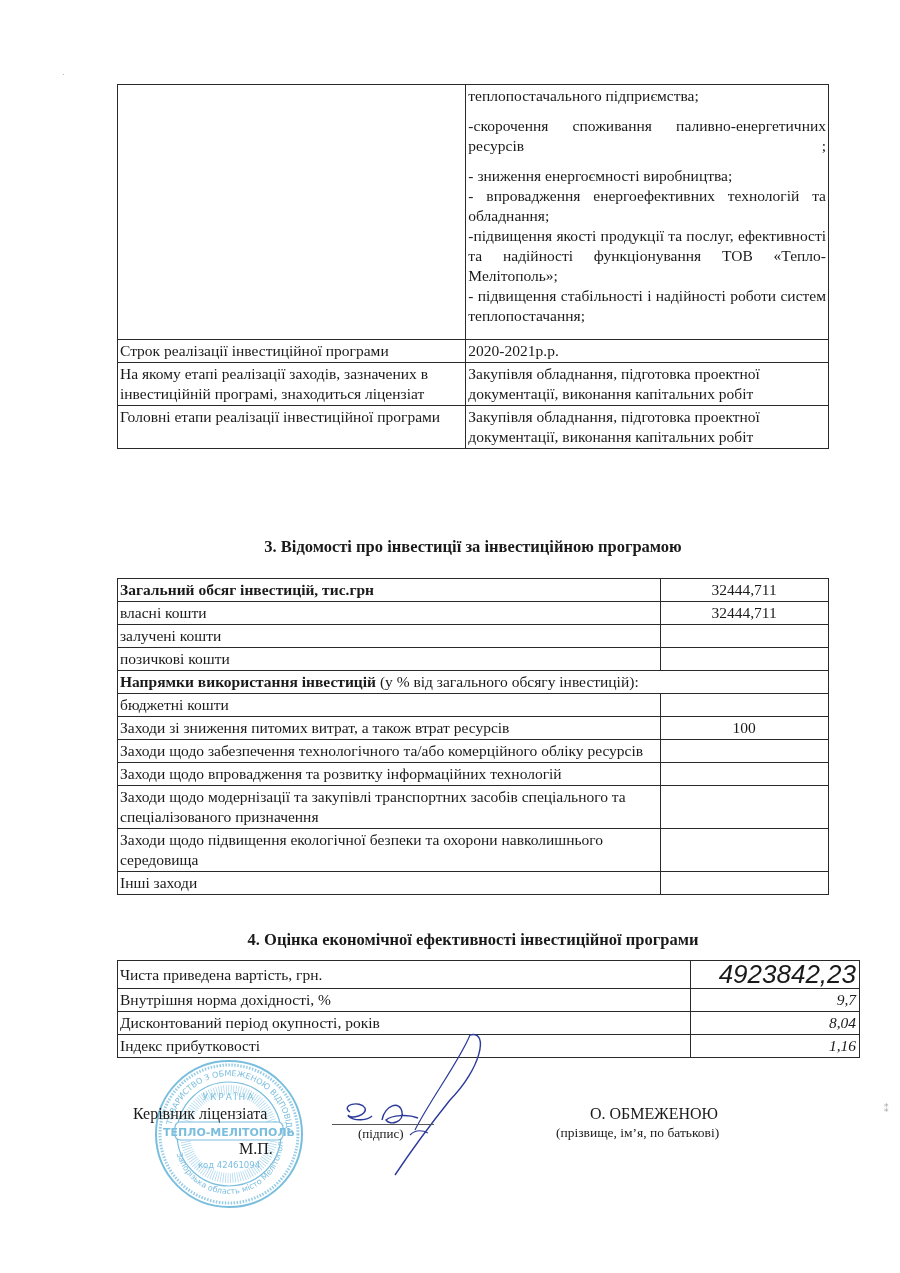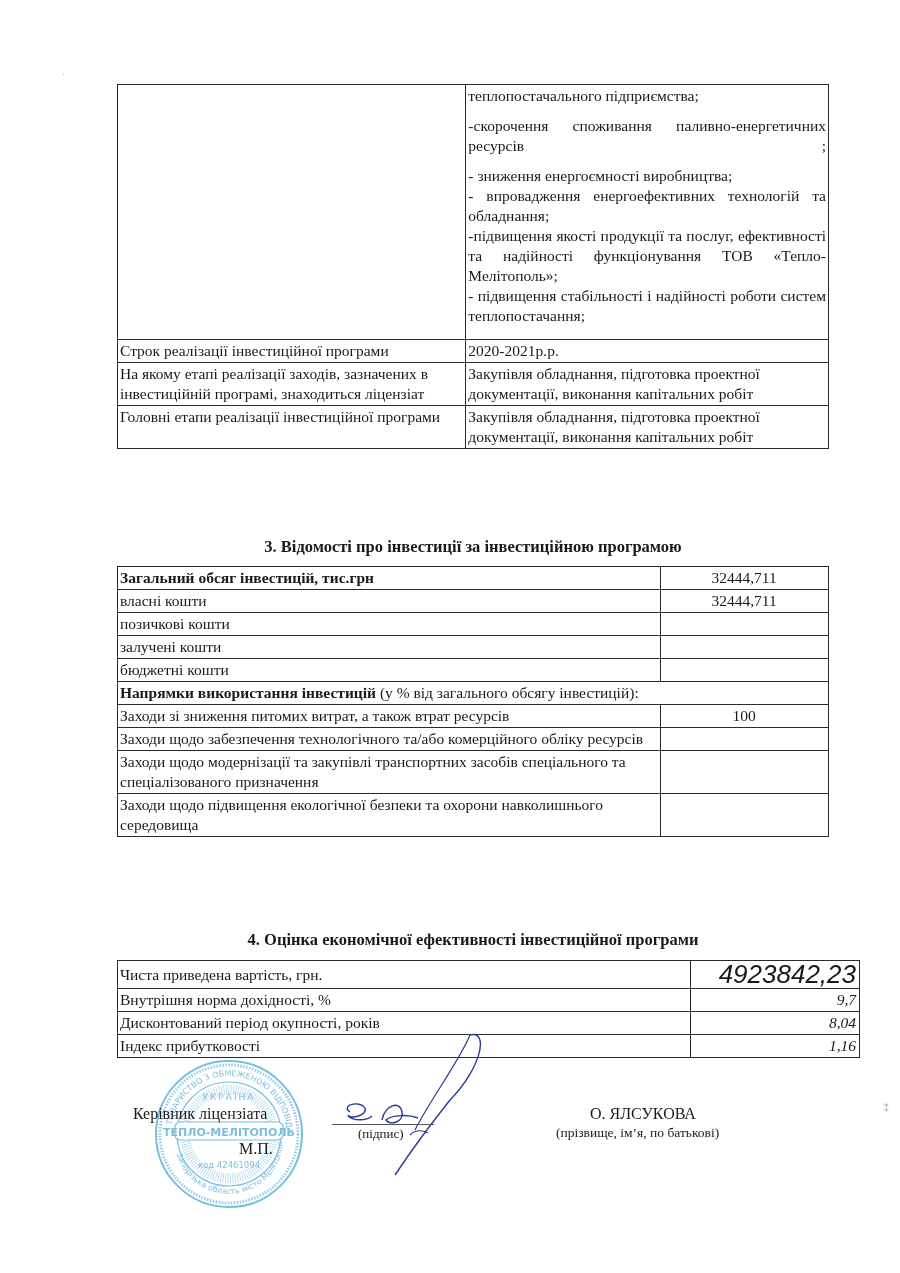--- a/index.html
+++ b/index.html
@@ -23,21 +23,21 @@
   .para { margin: 0; }
   .gap { height: 10px; }
 
   .section-title {
     position: absolute; left: 117px; width: 712px; text-align: center;
     font-weight: bold; font-size: 16.5px; font-family: Liberation Serif, serif;
   }
   #s3title { top: 537px; }
   #s4title { top: 930px; }
 
-  #t3 { left: 117px; top: 566px; width: 712px; }
+  #t3 { left: 117px; top: 578px; width: 712px; }
   #t3 td.l { width: 543px; }
   #t3 td.r { width: 163px; text-align: center; padding-right: 3px; }
   #t3 td.full { }
   #t3 tr.one td { height: 20px; }
   .bold { font-weight: bold; }
 
   #t4 { left: 117px; top: 960px; width: 743px; }
   #t4 td.l { width: 549px; }
   #t4 td.r { width: 157px; text-align: right; padding-right: 3px; font-style: italic; }
   #t4 tr.first td { height: 25px; line-height: 25px; }
@@ -99,48 +99,56 @@
     <tbody>
         <tr class="one">
       <td class="l bold">Загальний обсяг інвестицій, тис.грн</td>
       <td class="r">32444,711</td>
     </tr>
     <tr class="one">
       <td class="l">власні кошти</td>
       <td class="r">32444,711</td>
     </tr>
     <tr class="one">
+      <td class="l">залучені кошти</td>
+      <td class="r"></td>
+    </tr>
+    <tr class="one">
       <td class="l">позичкові кошти</td>
       <td class="r"></td>
     </tr>
     <tr class="one">
-      <td class="l">залучені кошти</td>
-      <td class="r"></td>
+      <td colspan="2" class="full"><span class="bold">Напрямки використання інвестицій</span><span> (у % від загального обсягу інвестицій):</span></td>
     </tr>
     <tr class="one">
       <td class="l">бюджетні кошти</td>
       <td class="r"></td>
-    </tr>
-    <tr class="one">
-      <td colspan="2" class="full"><span class="bold">Напрямки використання інвестицій</span><span> (у % від загального обсягу інвестицій):</span></td>
     </tr>
     <tr class="one">
       <td class="l">Заходи зі зниження питомих витрат, а також втрат ресурсів</td>
       <td class="r">100</td>
     </tr>
     <tr>
       <td class="l">Заходи щодо забезпечення технологічного та/або комерційного обліку ресурсів</td>
       <td class="r"></td>
     </tr>
+    <tr class="one">
+      <td class="l">Заходи щодо впровадження та розвитку інформаційних технологій</td>
+      <td class="r"></td>
+    </tr>
     <tr>
       <td class="l">Заходи щодо модернізації та закупівлі транспортних засобів спеціального та спеціалізованого призначення</td>
       <td class="r"></td>
     </tr>
     <tr>
       <td class="l">Заходи щодо підвищення екологічної безпеки та охорони навколишнього середовища</td>
+      <td class="r"></td>
+    </tr>
+    <tr class="one">
+      <td class="l">Інші заходи</td>
       <td class="r"></td>
     </tr>
   </tbody>
     </table>
 
   <div id="s4title" class="section-title">4. Оцінка економічної ефективності інвестиційної програми</div>
   <table id="t4">
     <tbody>
         <tr class="first">
       <td class="l">Чиста приведена вартість, грн.</td>
@@ -183,16 +191,16 @@
     <path d="M 150 5 C 140 30, 110 70, 95 100" fill="none" stroke="#2b3a9a" stroke-width="1.2"></path>
     <path d="M 30 82 C 20 75, 40 70, 45 78 C 48 85, 30 90, 28 85 M 28 86 C 35 92, 48 90, 52 86" fill="none" stroke="#2b3a9a" stroke-width="1.4"></path>
     <path d="M 62 90 C 65 75, 80 70, 82 82 C 84 92, 70 96, 66 90 C 72 85, 88 84, 98 88" fill="none" stroke="#2b3a9a" stroke-width="1.4"></path>
     <path d="M 90 105 C 95 100, 102 100, 108 103" fill="none" stroke="#2b3a9a" stroke-width="1.2"></path>
   </svg>
 
   <div id="sig-role" class="sig-block">Керівник ліцензіата</div>
   <div id="sig-mp" class="sig-block">М.П.</div>
   <div id="sig-line"></div>
   <div id="sig-caption" class="sig-block">(підпис)</div>
-  <div id="sig-name" class="sig-block">О. ЯЛСУКОВА</div>
+  <div id="sig-name" class="sig-block">О. ОБМЕЖЕНОЮ</div>
   <div id="sig-name-caption" class="sig-block">(прізвище, ім’я, по батькові)</div>
 
 </div>
 
 </body></html>

